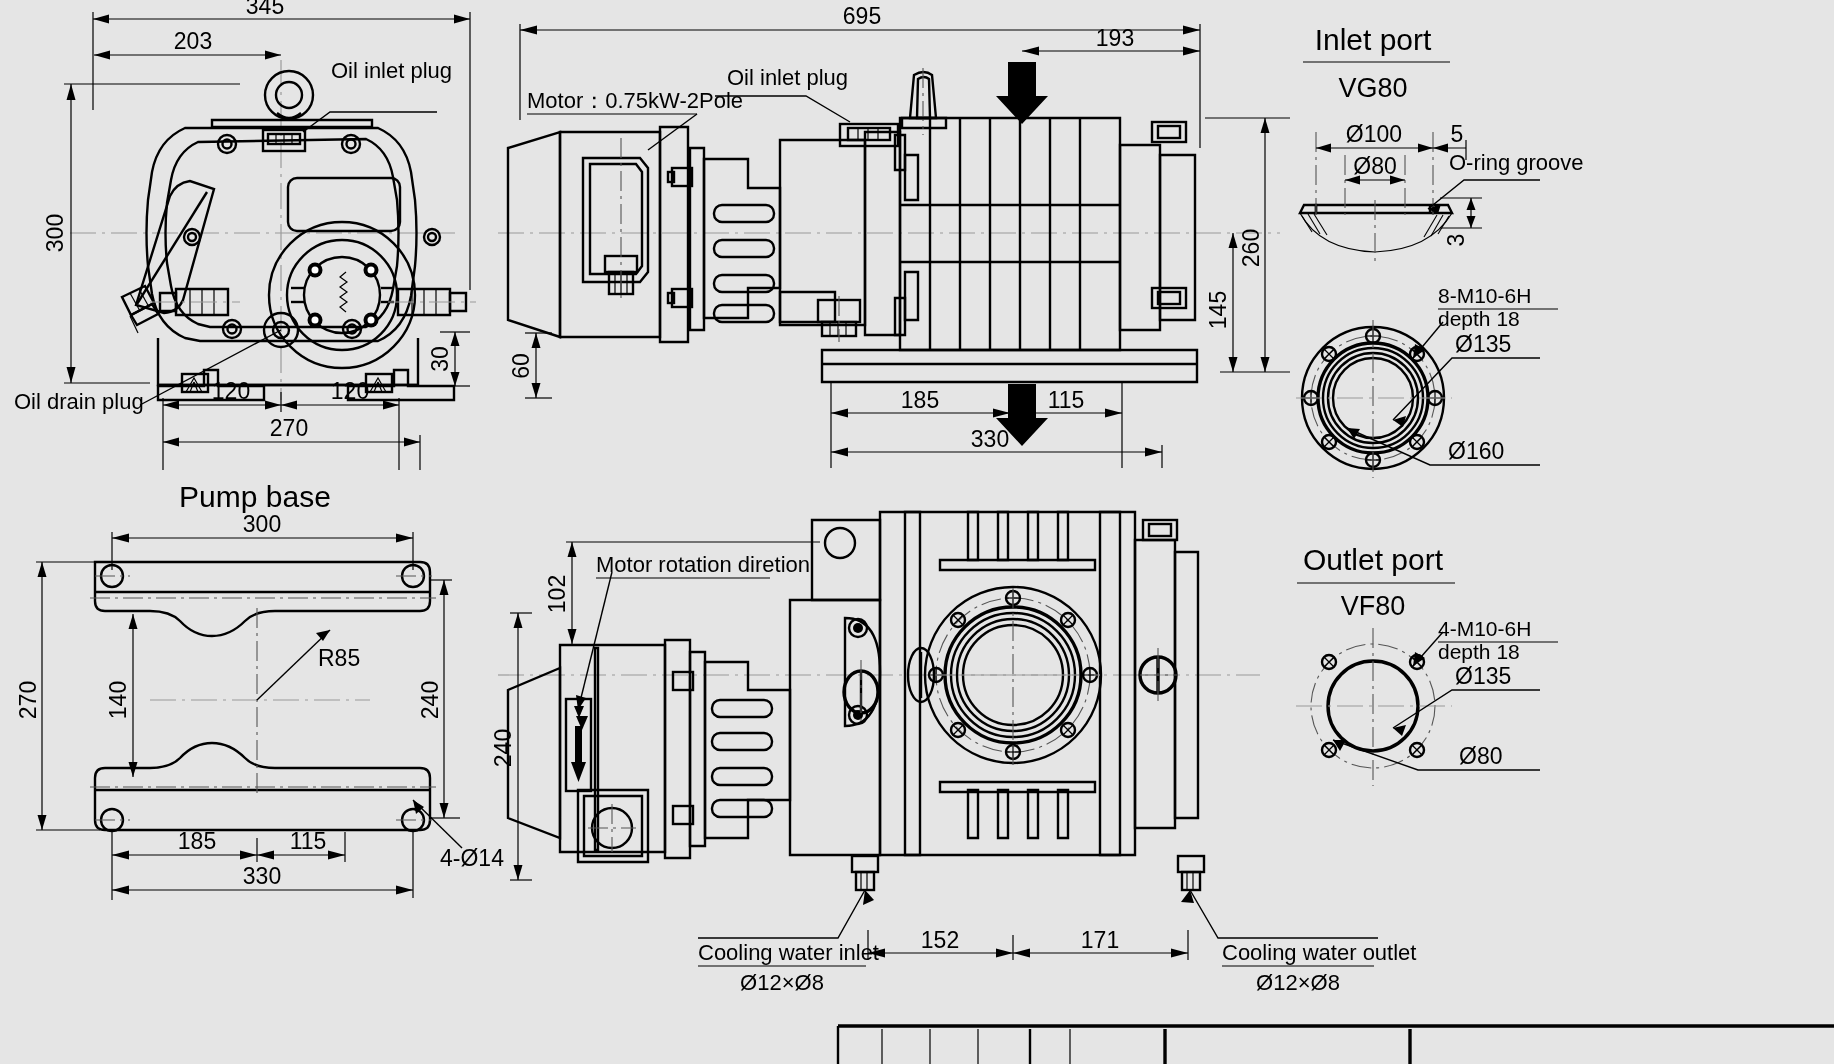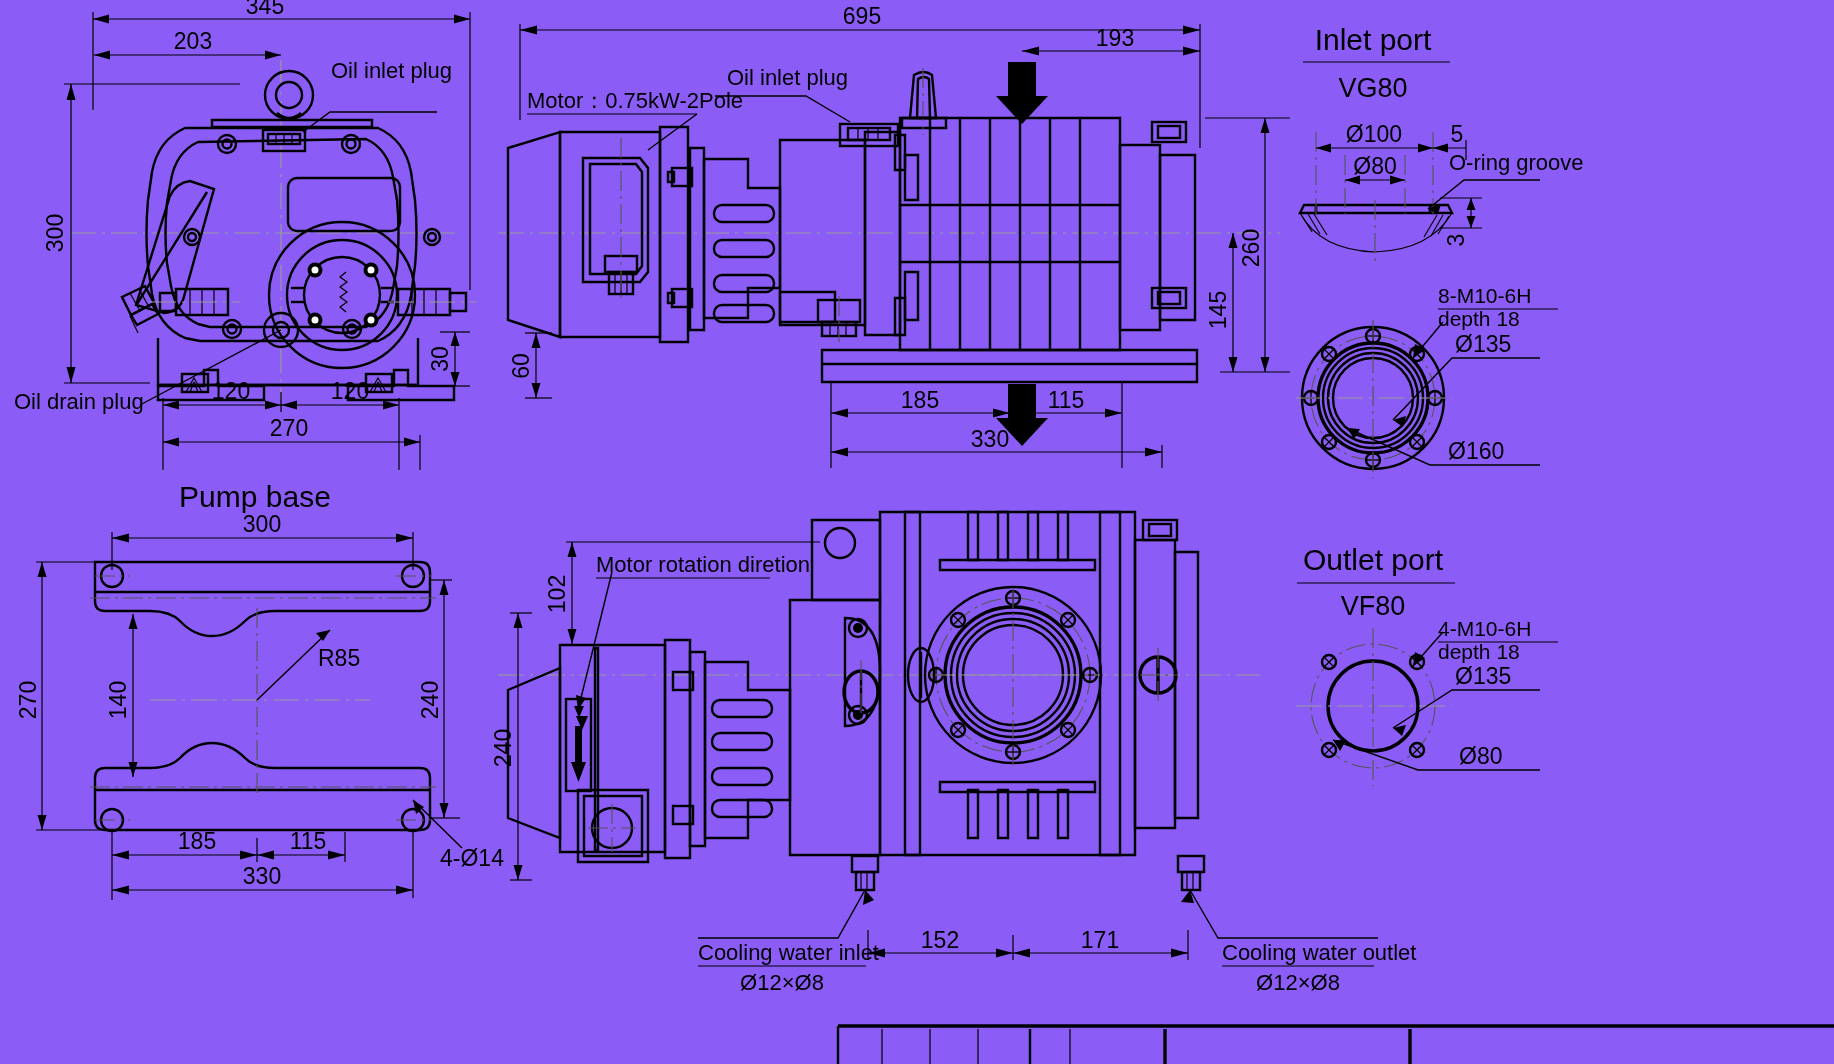--- a/index.html
+++ b/index.html
@@ -1,17 +1,17 @@
 <!DOCTYPE html>
 <html><head>
 <meta charset="utf-8">
 <style>
   html,body{margin:0;padding:0;background:#ffffff;}
   body{width:1834px;height:1064px;overflow:hidden;font-family:"Liberation Sans",sans-serif;}
-  #sheet{position:relative;width:1834px;height:1064px;background:#8b5cf6;}
+  #sheet{position:relative;width:1834px;height:1064px;background:#e5e5e5;}
   svg{display:block;}
   .dimtxt{font-family:"Liberation Sans",sans-serif;font-size:23px;fill:#000;}
   .dimtxt-s{font-family:"Liberation Sans",sans-serif;font-size:21px;fill:#000;}
   .lbl{font-family:"Liberation Sans",sans-serif;font-size:22px;fill:#000;}
   .ttl{font-family:"Liberation Sans",sans-serif;font-size:30px;fill:#000;}
   .sub{font-family:"Liberation Sans",sans-serif;font-size:27px;fill:#000;}
   .obj{fill:none;stroke:#000;stroke-width:2.4;}
   .objh{fill:none;stroke:#000;stroke-width:3.4;}
   .thin{fill:none;stroke:#000;stroke-width:1.2;}
   .dim{fill:none;stroke:#000;stroke-width:1.2;}

